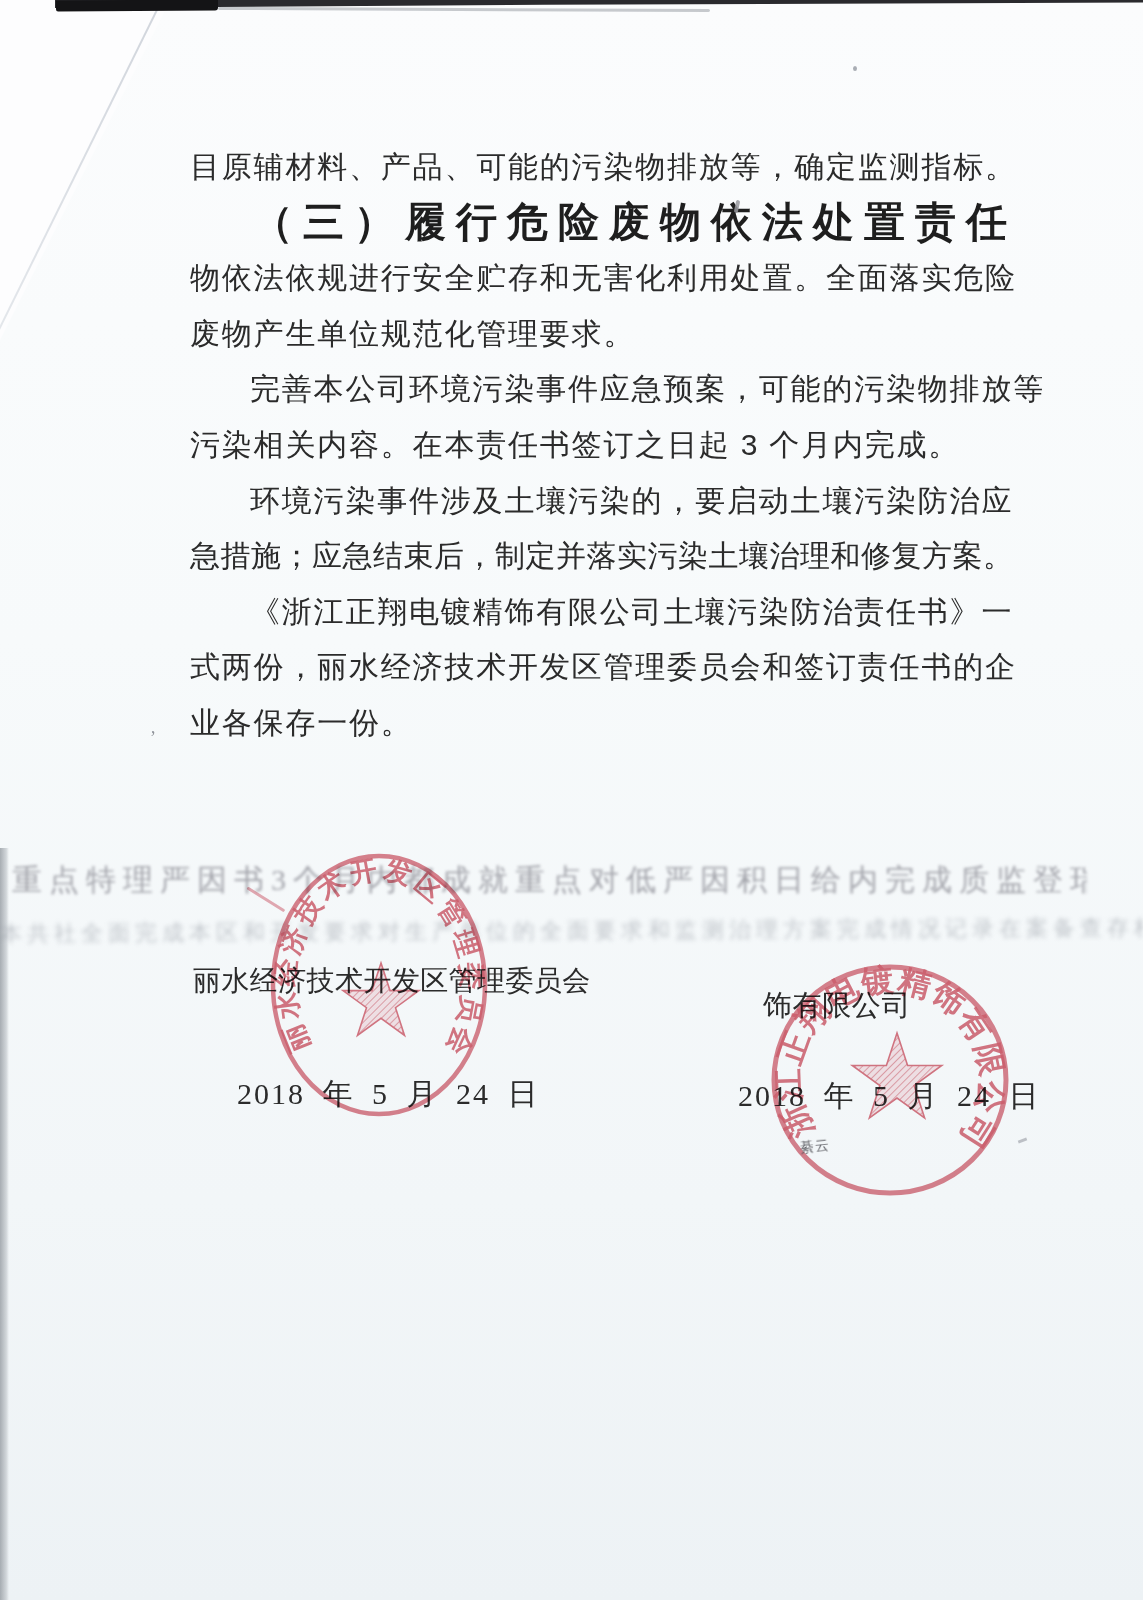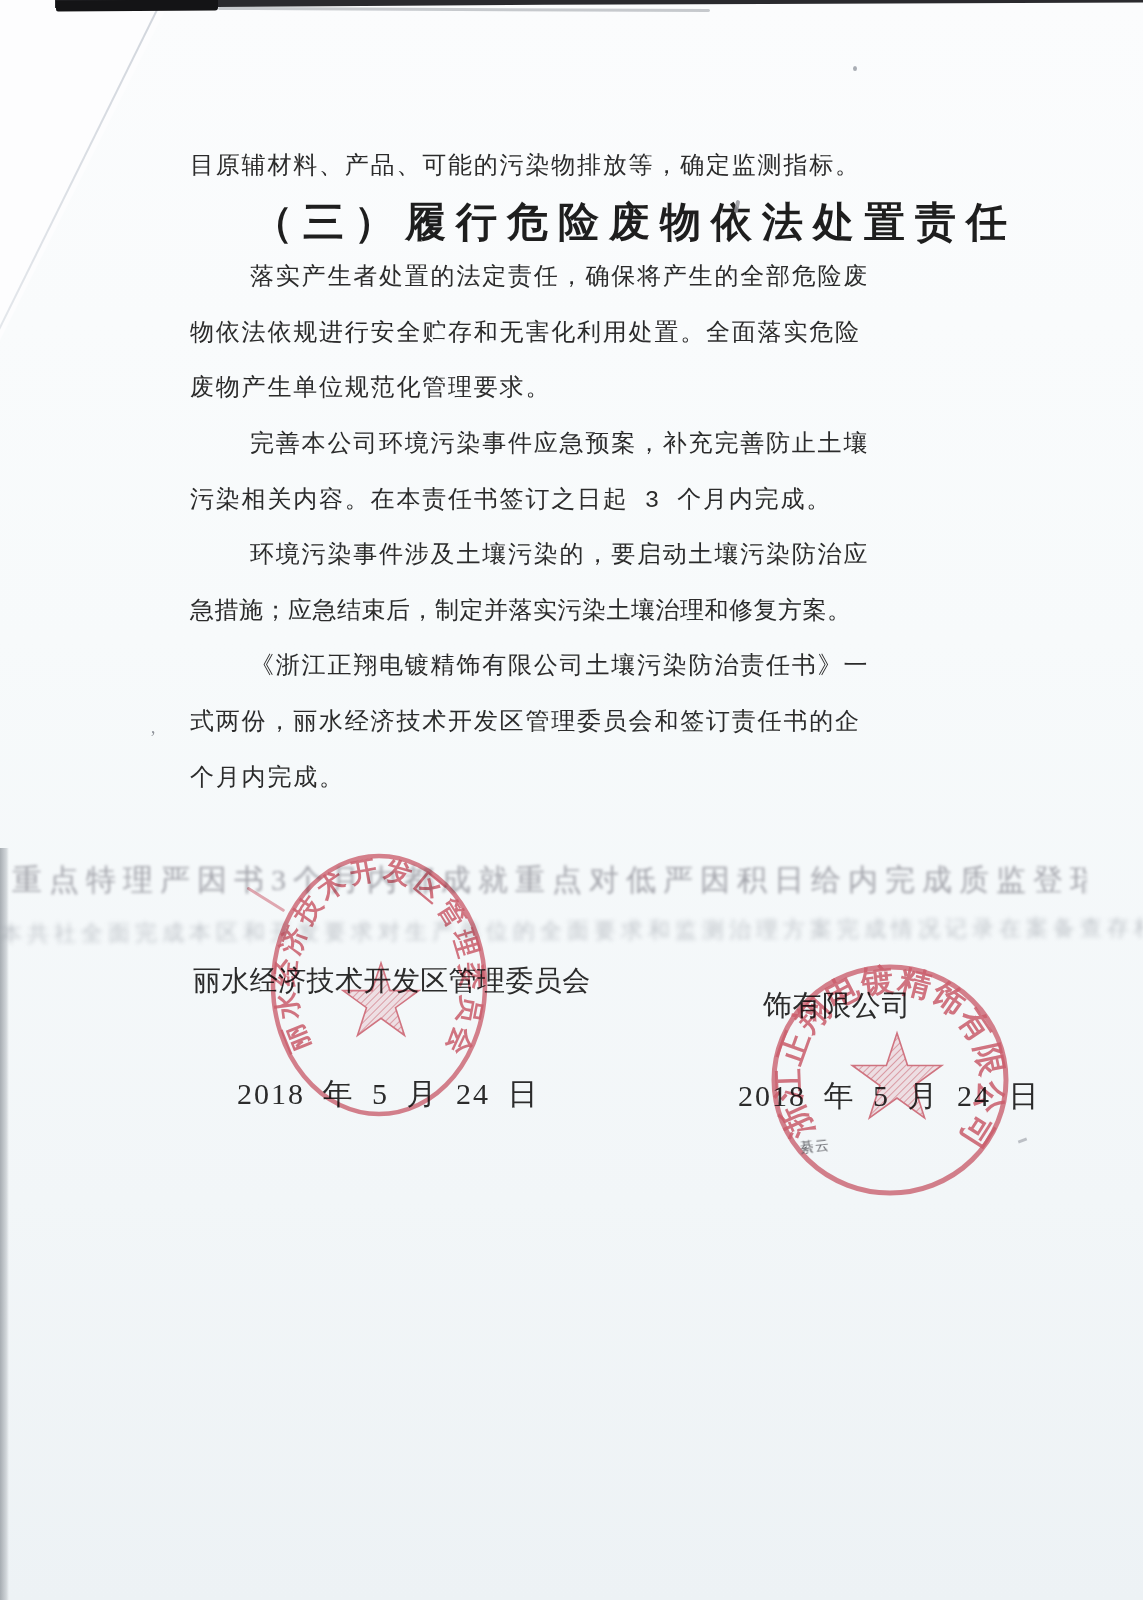--- a/index.html
+++ b/index.html
@@ -18,22 +18,22 @@
         clip-path:polygon(0 0,100% 0,100% 30%,45% 60%,0 100%);}
   .top-blob{position:absolute;left:56px;top:0;width:162px;height:11px;background:#141416;
         border-radius:0 0 3px 2px;transform:rotate(-.4deg);}
   .top-grey-line{position:absolute;left:218px;top:8px;width:492px;height:3px;background:#a9adb3;
         opacity:.65;transform:rotate(.25deg);border-radius:2px;}
   .left-strip{position:absolute;left:0;top:848px;width:9px;height:752px;
         background:linear-gradient(90deg,#9aa0a6,#ccd1d5 70%,rgba(204,209,213,0));opacity:.85;}
 
   
   .text-block{position:absolute;left:190px;top:139px;width:815px;color:#2b2b2b;}
-  .tline{font-size:24px;line-height:55.6px;letter-spacing:1.8px;white-space:nowrap;
-        font-family:Liberation Mono, monospace;}
+  .tline{font-size:30px;line-height:55.6px;letter-spacing:1.8px;white-space:nowrap;
+        font-family:Liberation Sans, sans-serif;}
   .tline.indent{padding-left:60px;}
   .tline.heading{font-family:"Liberation Sans","DejaVu Sans",sans-serif;
         font-weight:bold;font-size:41px;letter-spacing:10px;padding-left:62px;color:#1e1e1e;}
 
   
   .bleed1{position:absolute;left:12px;top:860px;width:1075px;font-size:30px;letter-spacing:7px;
         color:#70707a;filter:blur(1.6px);opacity:.62;white-space:nowrap;overflow:hidden;}
   .bleed2{position:absolute;left:0px;top:916px;width:1143px;font-size:22px;letter-spacing:5px;
         color:#8d939c;filter:blur(2.3px);opacity:.5;white-space:nowrap;overflow:hidden;
         transform:rotate(-.3deg);}
@@ -73,30 +73,29 @@
   <div class="corner-bright"></div>
   <div class="crease"></div>
   <div class="top-edge"></div>
   <div class="top-blob"></div>
   <div class="top-grey-line"></div>
   <div class="left-strip"></div>
 
   <div class="text-block">
       <div class="tline">目原辅材料、产品、可能的污染物排放等，确定监测指标。</div>
       <div class="tline heading">（三）履行危险废物依法处置责任</div>
-      <div class="tline indent">落实产生者处置的法定责任，确保将产生的全部危险废</div>
       <div class="tline">物依法依规进行安全贮存和无害化利用处置。全面落实危险</div>
       <div class="tline">废物产生单位规范化管理要求。</div>
-      <div class="tline indent">完善本公司环境污染事件应急预案，补充完善防止土壤</div>
+      <div class="tline indent">完善本公司环境污染事件应急预案，可能的污染物排放等</div>
       <div class="tline">污染相关内容。在本责任书签订之日起 3 个月内完成。</div>
       <div class="tline indent">环境污染事件涉及土壤污染的，要启动土壤污染防治应</div>
       <div class="tline" style="letter-spacing: 0.5px;">急措施；应急结束后，制定并落实污染土壤治理和修复方案。</div>
       <div class="tline indent">《浙江正翔电镀精饰有限公司土壤污染防治责任书》一</div>
       <div class="tline">式两份，丽水经济技术开发区管理委员会和签订责任书的企</div>
-      <div class="tline">个月内完成。</div>
+      <div class="tline">业各保存一份。</div>
     </div>
 
   <div class="bleed1">重点特理严因书3个月内都成就重点对低严因积日给内完成质监登瑞严地</div>
   <div class="bleed2">本共社全面完成本区和开发要求对生产单位的全面要求和监测治理方案完成情况记录在案备查存档留底</div>
 
   <div class="sig sig-left-org">丽水经济技术开发区管理委员会</div>
   <div class="sig sig-left-date">2018 年 5 月 24 日</div>
   <div class="sig sig-right-org2">饰有限公司</div>
   <div class="sig sig-right-date">2018 年 5 月 24 日</div>
 

